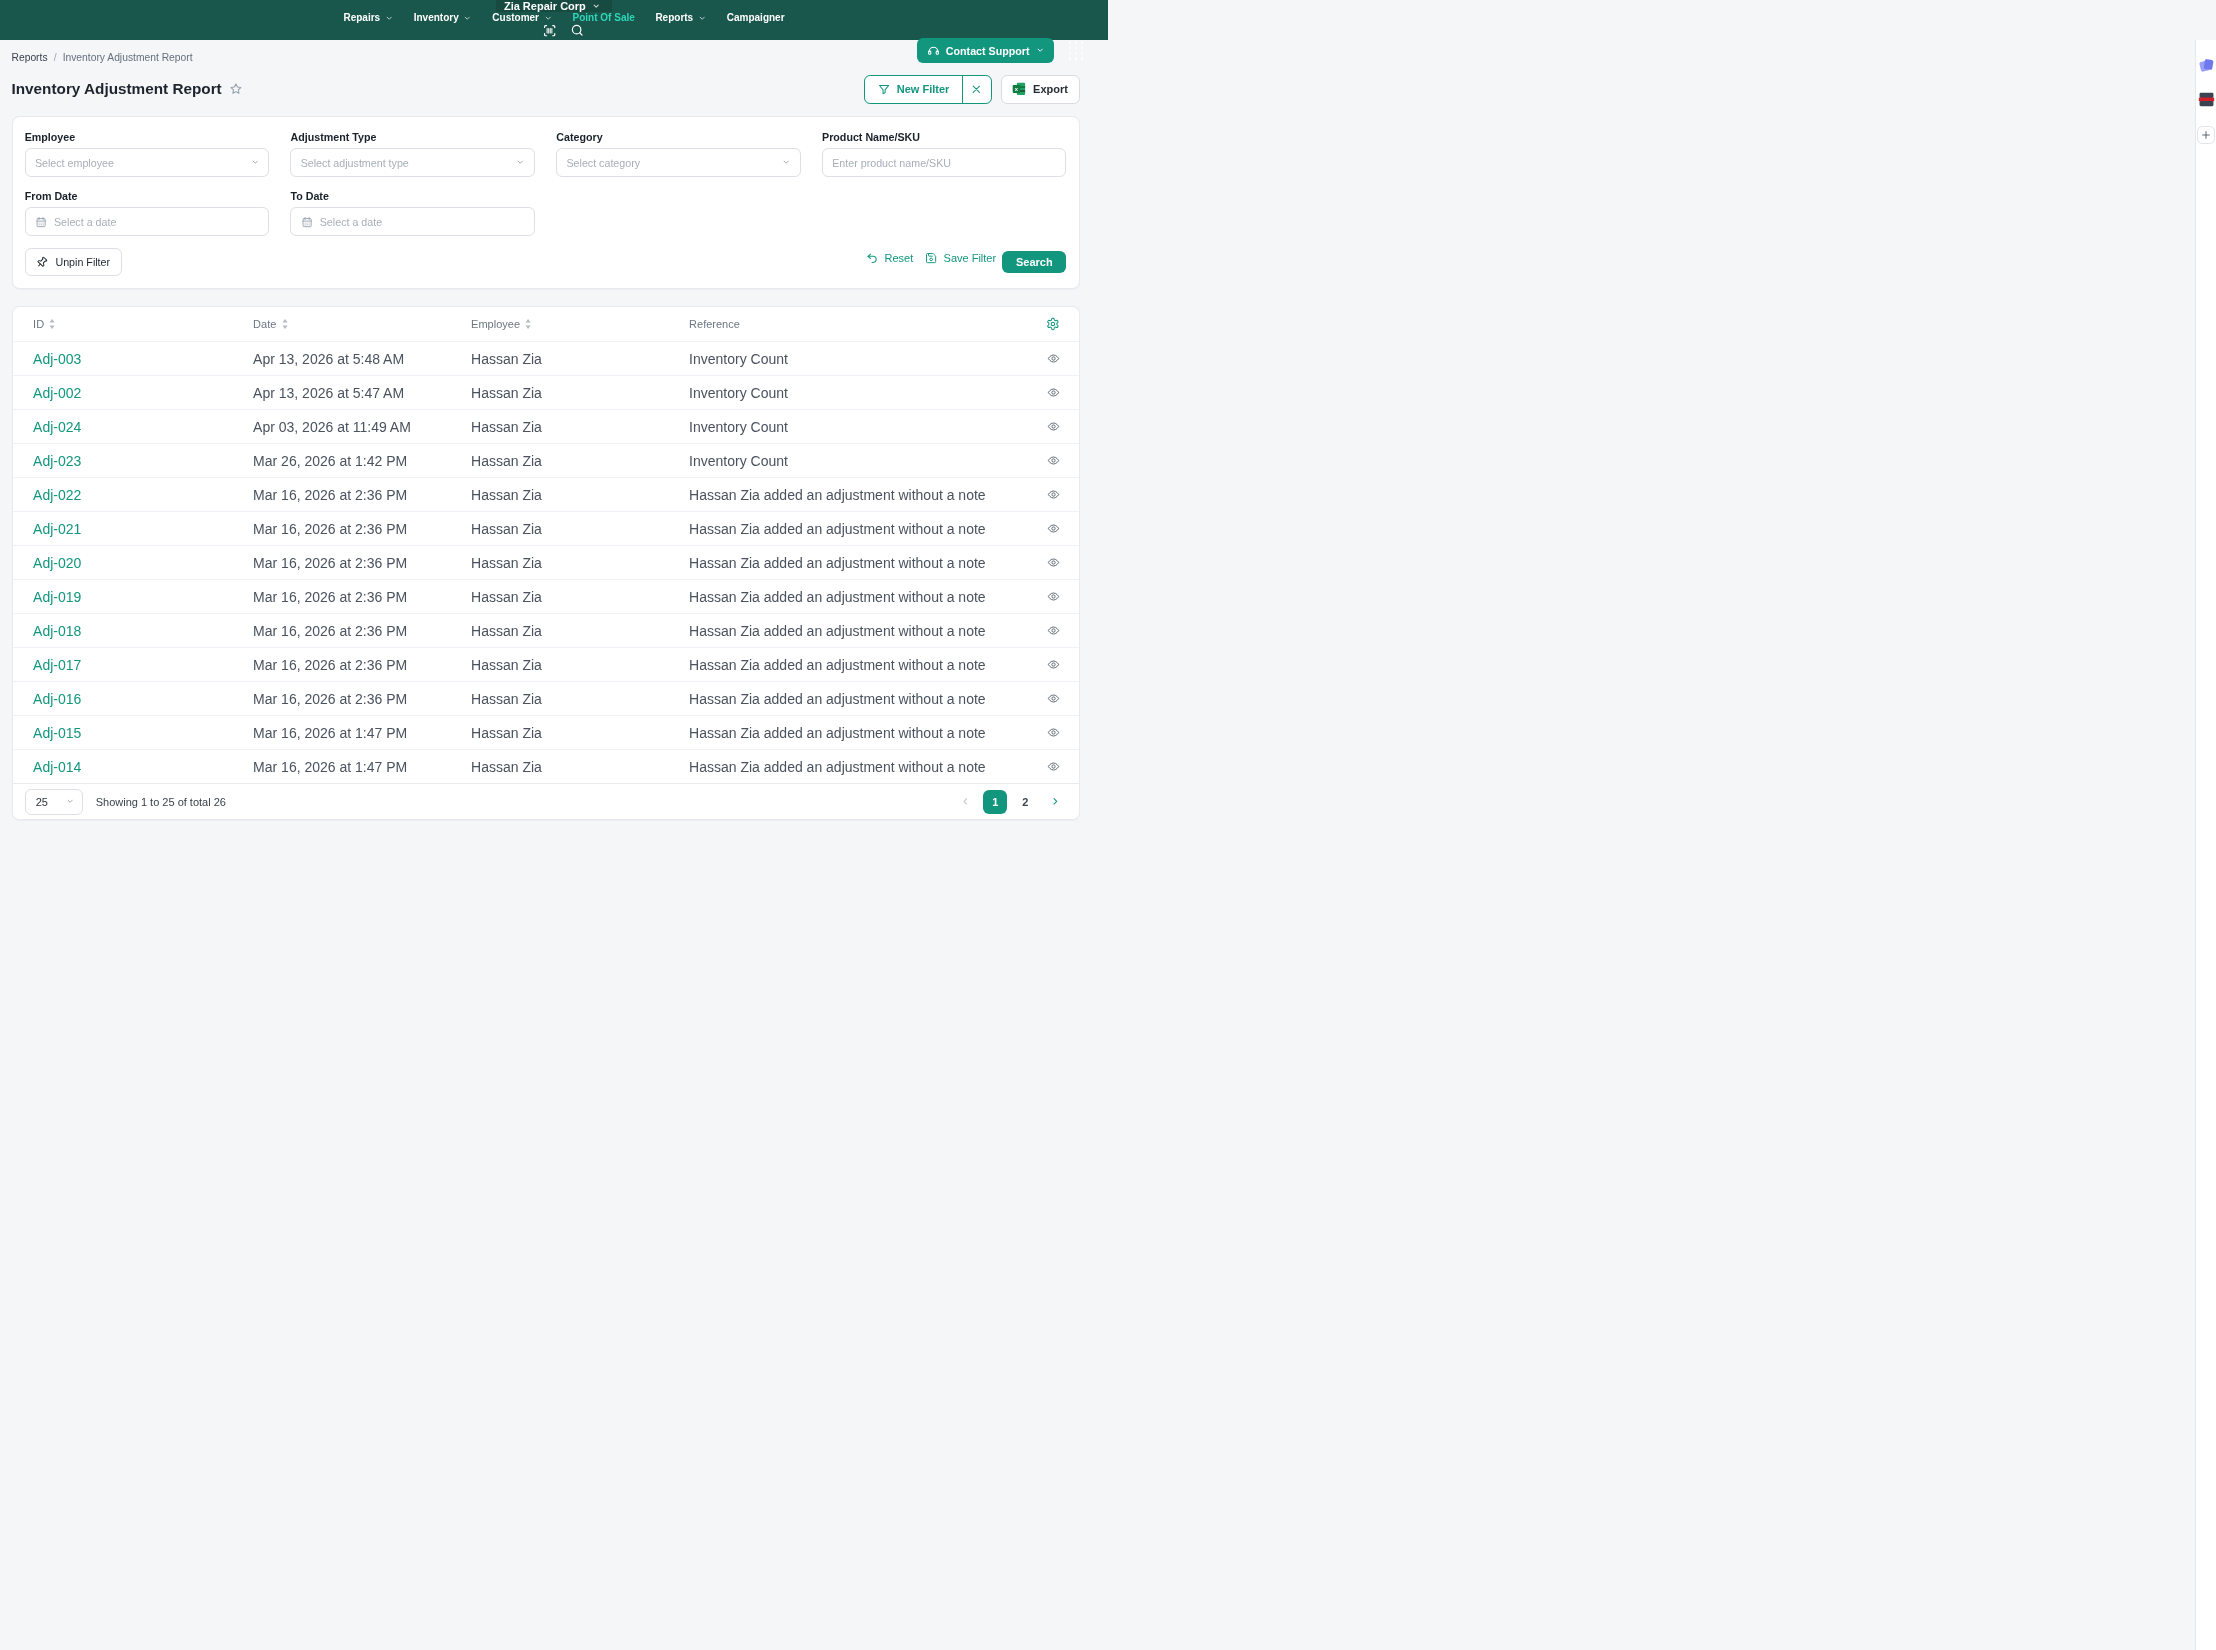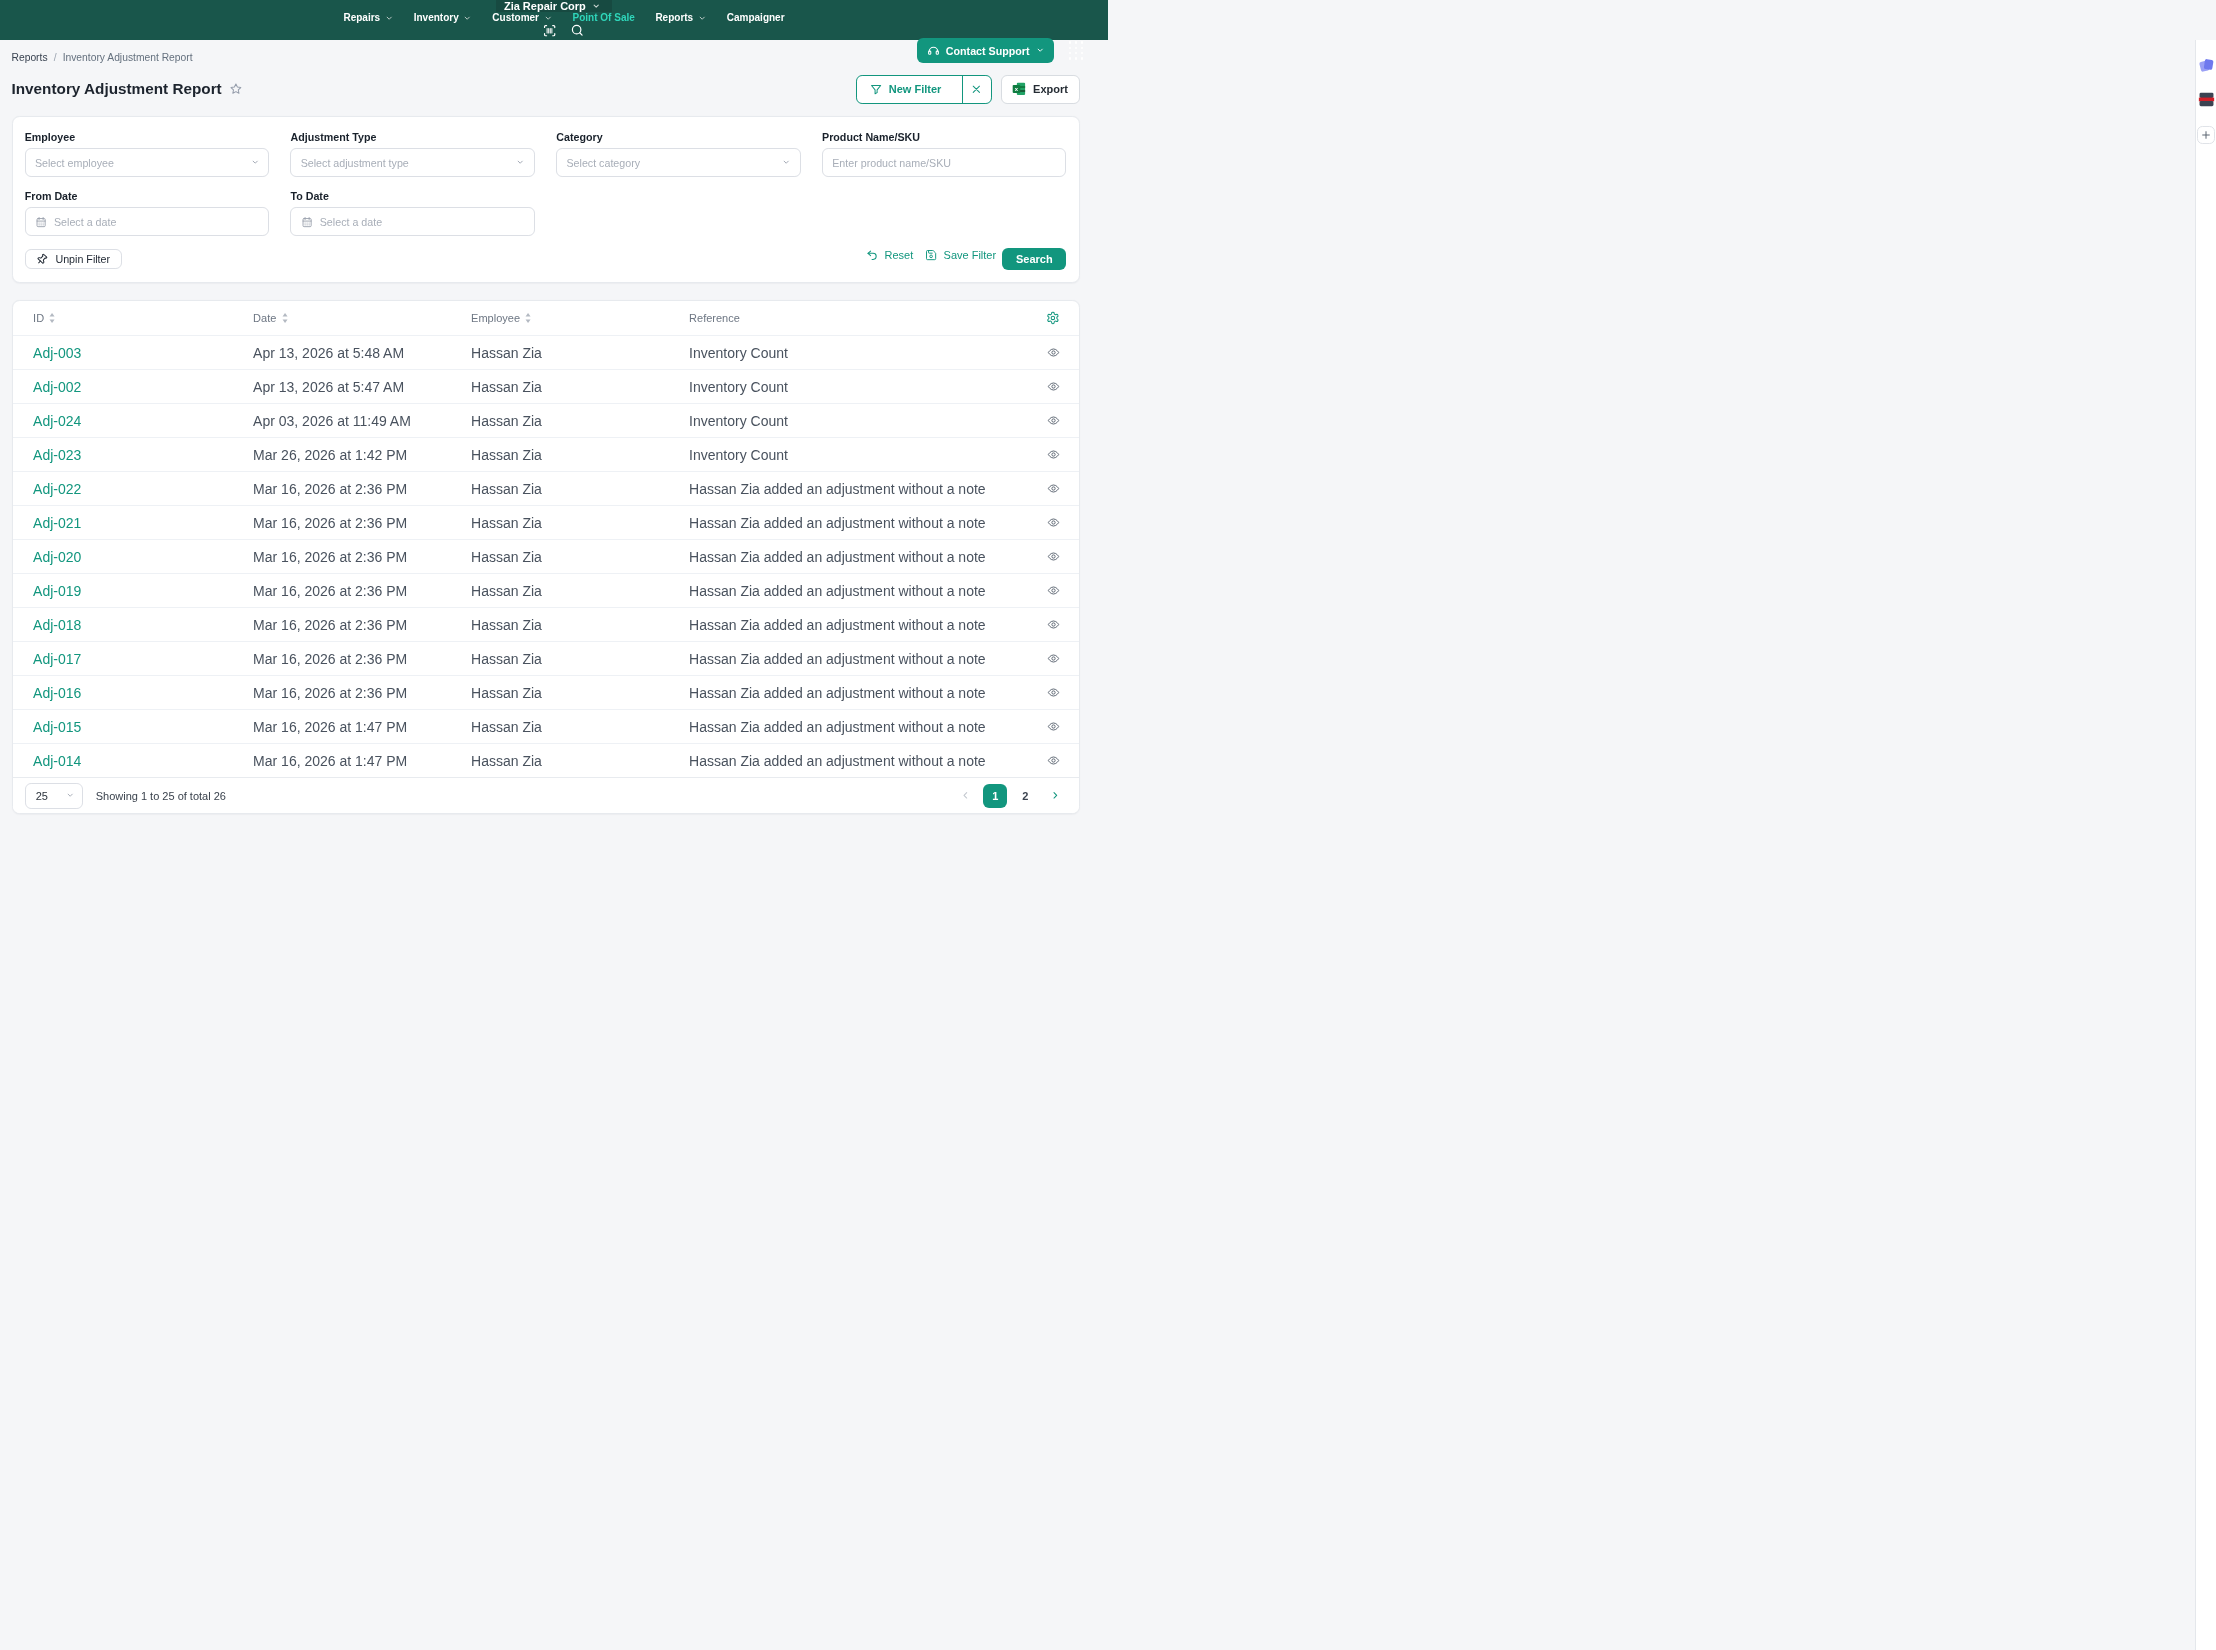--- a/index.html
+++ b/index.html
@@ -50,40 +50,40 @@
   
   .breadcrumb{display:flex;align-items:center;gap:6.1px;font-size:10.3px;color:#384250;}
   .breadcrumb .sep{color:#9aa3af;}
   .breadcrumb .current{color:#64707e;}
   .breadcrumb .root{cursor:pointer;}
   .title-row{margin-top:11.5px;display:flex;align-items:center;}
   .page-title{font-size:15.3px;font-weight:700;color:#1d242e;margin:0;display:flex;align-items:center;gap:7.6px;}
   .page-title svg{color:#959dab;cursor:pointer;}
   .title-actions{margin-left:auto;display:flex;align-items:center;gap:9.2px;}
   .btn-newfilter-group{display:flex;align-items:stretch;border:1.1px solid var(--accent);border-radius:6.1px;
-                       background:#fff;height:29px;overflow:hidden;gap:8px;}
+                       background:#fff;height:29px;overflow:hidden;}
   .btn-newfilter{display:flex;align-items:center;gap:6.9px;padding:0 12.2px;color:var(--accent);font-weight:600;
                  font-size:11px;cursor:pointer;}
   .btn-clearfilter{display:flex;align-items:center;justify-content:center;width:29px;border-left:1.1px solid var(--accent);
                    color:var(--accent);cursor:pointer;}
   .btn-export{display:flex;align-items:center;gap:6.9px;height:29px;padding:0 10.7px;background:#fff;
               border:0.8px solid #d8dce1;border-radius:6.1px;font-weight:600;font-size:11px;color:#252c34;cursor:pointer;font-family:inherit;}
 
   
   .card{background:#fff;border:0.8px solid var(--card-border);border-radius:7.6px;box-shadow:0 0.8px 1.5px rgba(16,24,40,.04);}
   .filter-card{margin-top:12.2px;padding:13.8px 12.2px 12.2px;}
   .filter-grid{display:grid;grid-template-columns:repeat(4,1fr);column-gap:21.4px;row-gap:13px;}
   .f-label{font-size:10.7px;font-weight:600;color:#19212b;margin-bottom:5.4px;}
   .f-control{height:29px;border:0.8px solid var(--field-border);border-radius:6.1px;background:#fff;display:flex;
              align-items:center;padding:0 9.2px;font-size:10.7px;color:var(--ph);cursor:pointer;gap:6.9px;}
   .f-control .ph{flex:1;overflow:hidden;white-space:nowrap;}
   .f-control .chev{color:#9aa1ad;}
   .f-control .cal{color:#9aa1ad;}
   .filter-actions{margin-top:11.5px;display:flex;align-items:center;}
-  .btn-unpin{display:flex;align-items:center;gap:6.9px;height:20px;padding:0 10.7px;border:0.8px solid var(--field-border);
+  .btn-unpin{display:flex;align-items:center;gap:6.9px;height:28px;padding:0 10.7px;border:0.8px solid var(--field-border);
              border-radius:6.1px;background:#fff;font-size:10.7px;font-weight:500;color:#1d2530;cursor:pointer;font-family:inherit;}
   .fa-right{margin-left:auto;display:flex;align-items:flex-start;}
   .link-btn{display:flex;align-items:center;gap:6.1px;color:var(--accent);font-size:11px;font-weight:500;cursor:pointer;background:none;border:none;font-family:inherit;}
   .btn-search{height:22px;padding:0 13.8px;background:var(--accent);color:#fff;border:none;border-radius:6.1px;
               font-size:11px;font-weight:600;cursor:pointer;font-family:inherit;}
 
   
   .table-card{margin-top:17px;overflow:hidden;}
   .thead,.trow{display:grid;grid-template-columns:220px 218px 218px 1fr 34px;align-items:center;
                height:34px;padding:0 18.4px 0 20.6px;}

